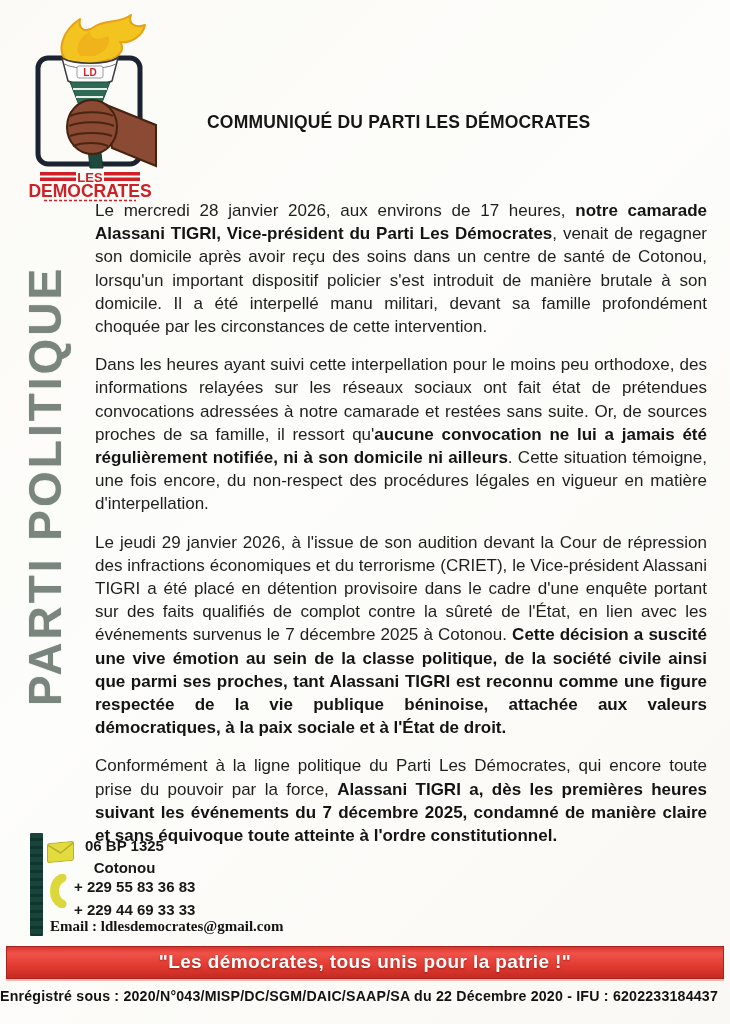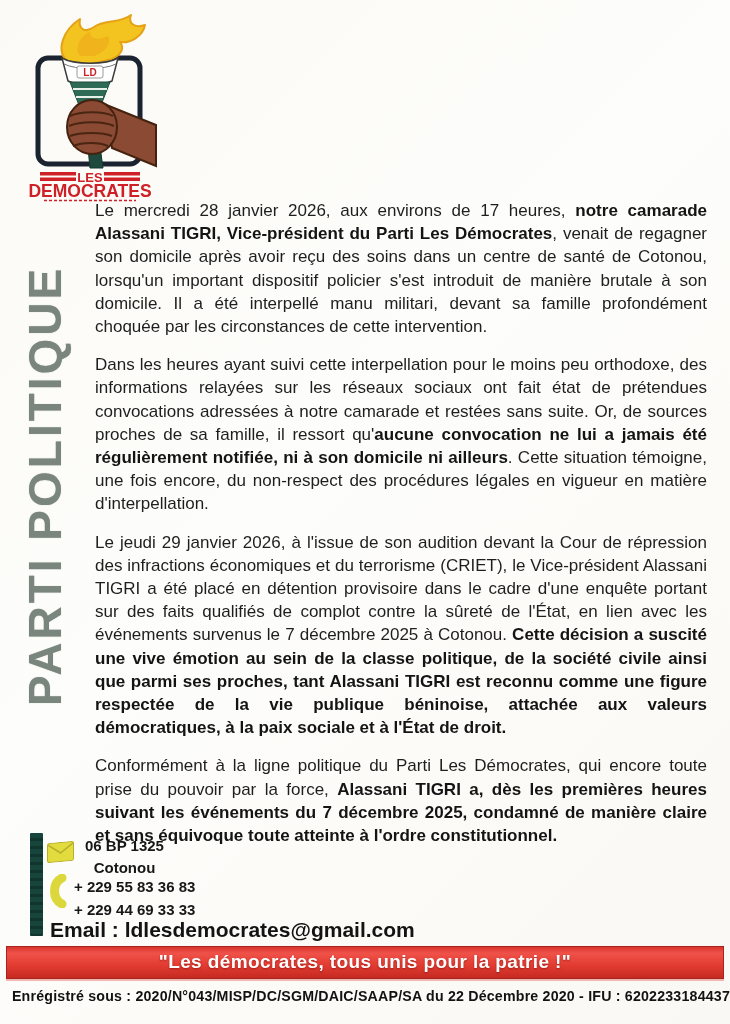--- a/index.html
+++ b/index.html
@@ -50,38 +50,38 @@
   .address-block{
     position:absolute;left:85px;top:835px;
     font-size:15px;font-weight:700;line-height:22px;color:#171717;text-align:center;
   }
   .phone-block{
     position:absolute;left:74px;top:875px;
     font-size:15px;font-weight:700;line-height:23px;color:#171717;
   }
   .email-line{
     position:absolute;left:50px;top:918px;
-    font-size:21px;font-weight:700;color:#131313;
+    font-size:15px;font-weight:700;color:#131313;font-family:Liberation Serif, serif;
   }
 
   
   .slogan-banner{
     position:absolute;left:6px;right:6px;top:946px;height:31px;
     background:linear-gradient(180deg,#d8352c 0%,#ef5249 20%,#e23b31 60%,#c52a21 100%);
     border:1px solid #a8231d;
     box-shadow:0 2px 0 rgba(236,166,158,.8);
     text-align:center;line-height:30px;
     color:#ffffff;font-size:19px;font-weight:700;letter-spacing:.4px;
     text-shadow:0 1px 2px rgba(110,10,5,.55);
   }
 
   
   .registration-line{
     position:absolute;left:0;right:0;top:988px;
-    text-align:right;
+    text-align:left;
     font-size:14.2px;font-weight:700;letter-spacing:.2px;color:#121212;
   }
 </style>
 </head>
 <body>
 
 <div id="page">
 
   <div class="logo">
     <svg width="130" height="196" viewBox="0 0 130 196">
@@ -116,20 +116,21 @@
       <rect x="76" y="171.5" width="36" height="3.5" fill="#cf2027"></rect>
       <text x="62" y="176" font-size="13" font-weight="bold" fill="#cf2027" text-anchor="middle" font-family="Liberation Sans, sans-serif">LES</text>
 
       <text x="62" y="191" font-size="17.5" font-weight="bold" fill="#cf2027" text-anchor="middle" font-family="Liberation Sans, sans-serif">DEMOCRATES</text>
       <line x1="16" y1="194.5" x2="108" y2="194.5" stroke="#cf2027" stroke-width="1.5" stroke-dasharray="3,2"></line>
     </svg>
   </div>
 
   <div class="vertical-label">PARTI POLITIQUE</div>
 
+  <div class="doc-title">COMMUNIQUÉ DU PARTI LES DÉMOCRATES</div>
 
   <div class="body-text">
       <p class="body-para"><span>Le mercredi 28 janvier 2026, aux environs de 17 heures, </span><span class="b">notre camarade Alassani TIGRI, Vice-président du Parti Les Démocrates</span><span>, venait de regagner son domicile après avoir reçu des soins dans un centre de santé de Cotonou, lorsqu'un important dispositif policier s'est introduit de manière brutale à son domicile. Il a été interpellé manu militari, devant sa famille profondément choquée par les circonstances de cette intervention.</span></p>
       <p class="body-para"><span>Dans les heures ayant suivi cette interpellation pour le moins peu orthodoxe, des informations relayées sur les réseaux sociaux ont fait état de prétendues convocations adressées à notre camarade et restées sans suite. Or, de sources proches de sa famille, il ressort qu'</span><span class="b">aucune convocation ne lui a jamais été régulièrement notifiée, ni à son domicile ni ailleurs</span><span>. Cette situation témoigne, une fois encore, du non-respect des procédures légales en vigueur en matière d'interpellation.</span></p>
       <p class="body-para"><span>Le jeudi 29 janvier 2026, à l'issue de son audition devant la Cour de répression des infractions économiques et du terrorisme (CRIET), le Vice-président Alassani TIGRI a été placé en détention provisoire dans le cadre d'une enquête portant sur des faits qualifiés de complot contre la sûreté de l'État, en lien avec les événements survenus le 7 décembre 2025 à Cotonou. </span><span class="b">Cette décision a suscité une vive émotion au sein de la classe politique, de la société civile ainsi que parmi ses proches, tant Alassani TIGRI est reconnu comme une figure respectée de la vie publique béninoise, attachée aux valeurs démocratiques, à la paix sociale et à l'État de droit.</span></p>
       <p class="body-para"><span>Conformément à la ligne politique du Parti Les Démocrates, qui encore toute prise du pouvoir par la force, </span><span class="b">Alassani TIGRI a, dès les premières heures suivant les événements du 7 décembre 2025, condamné de manière claire et sans équivoque toute atteinte à l'ordre constitutionnel.</span></p>
     </div>
 
   <div class="contact-bar"></div>
 

